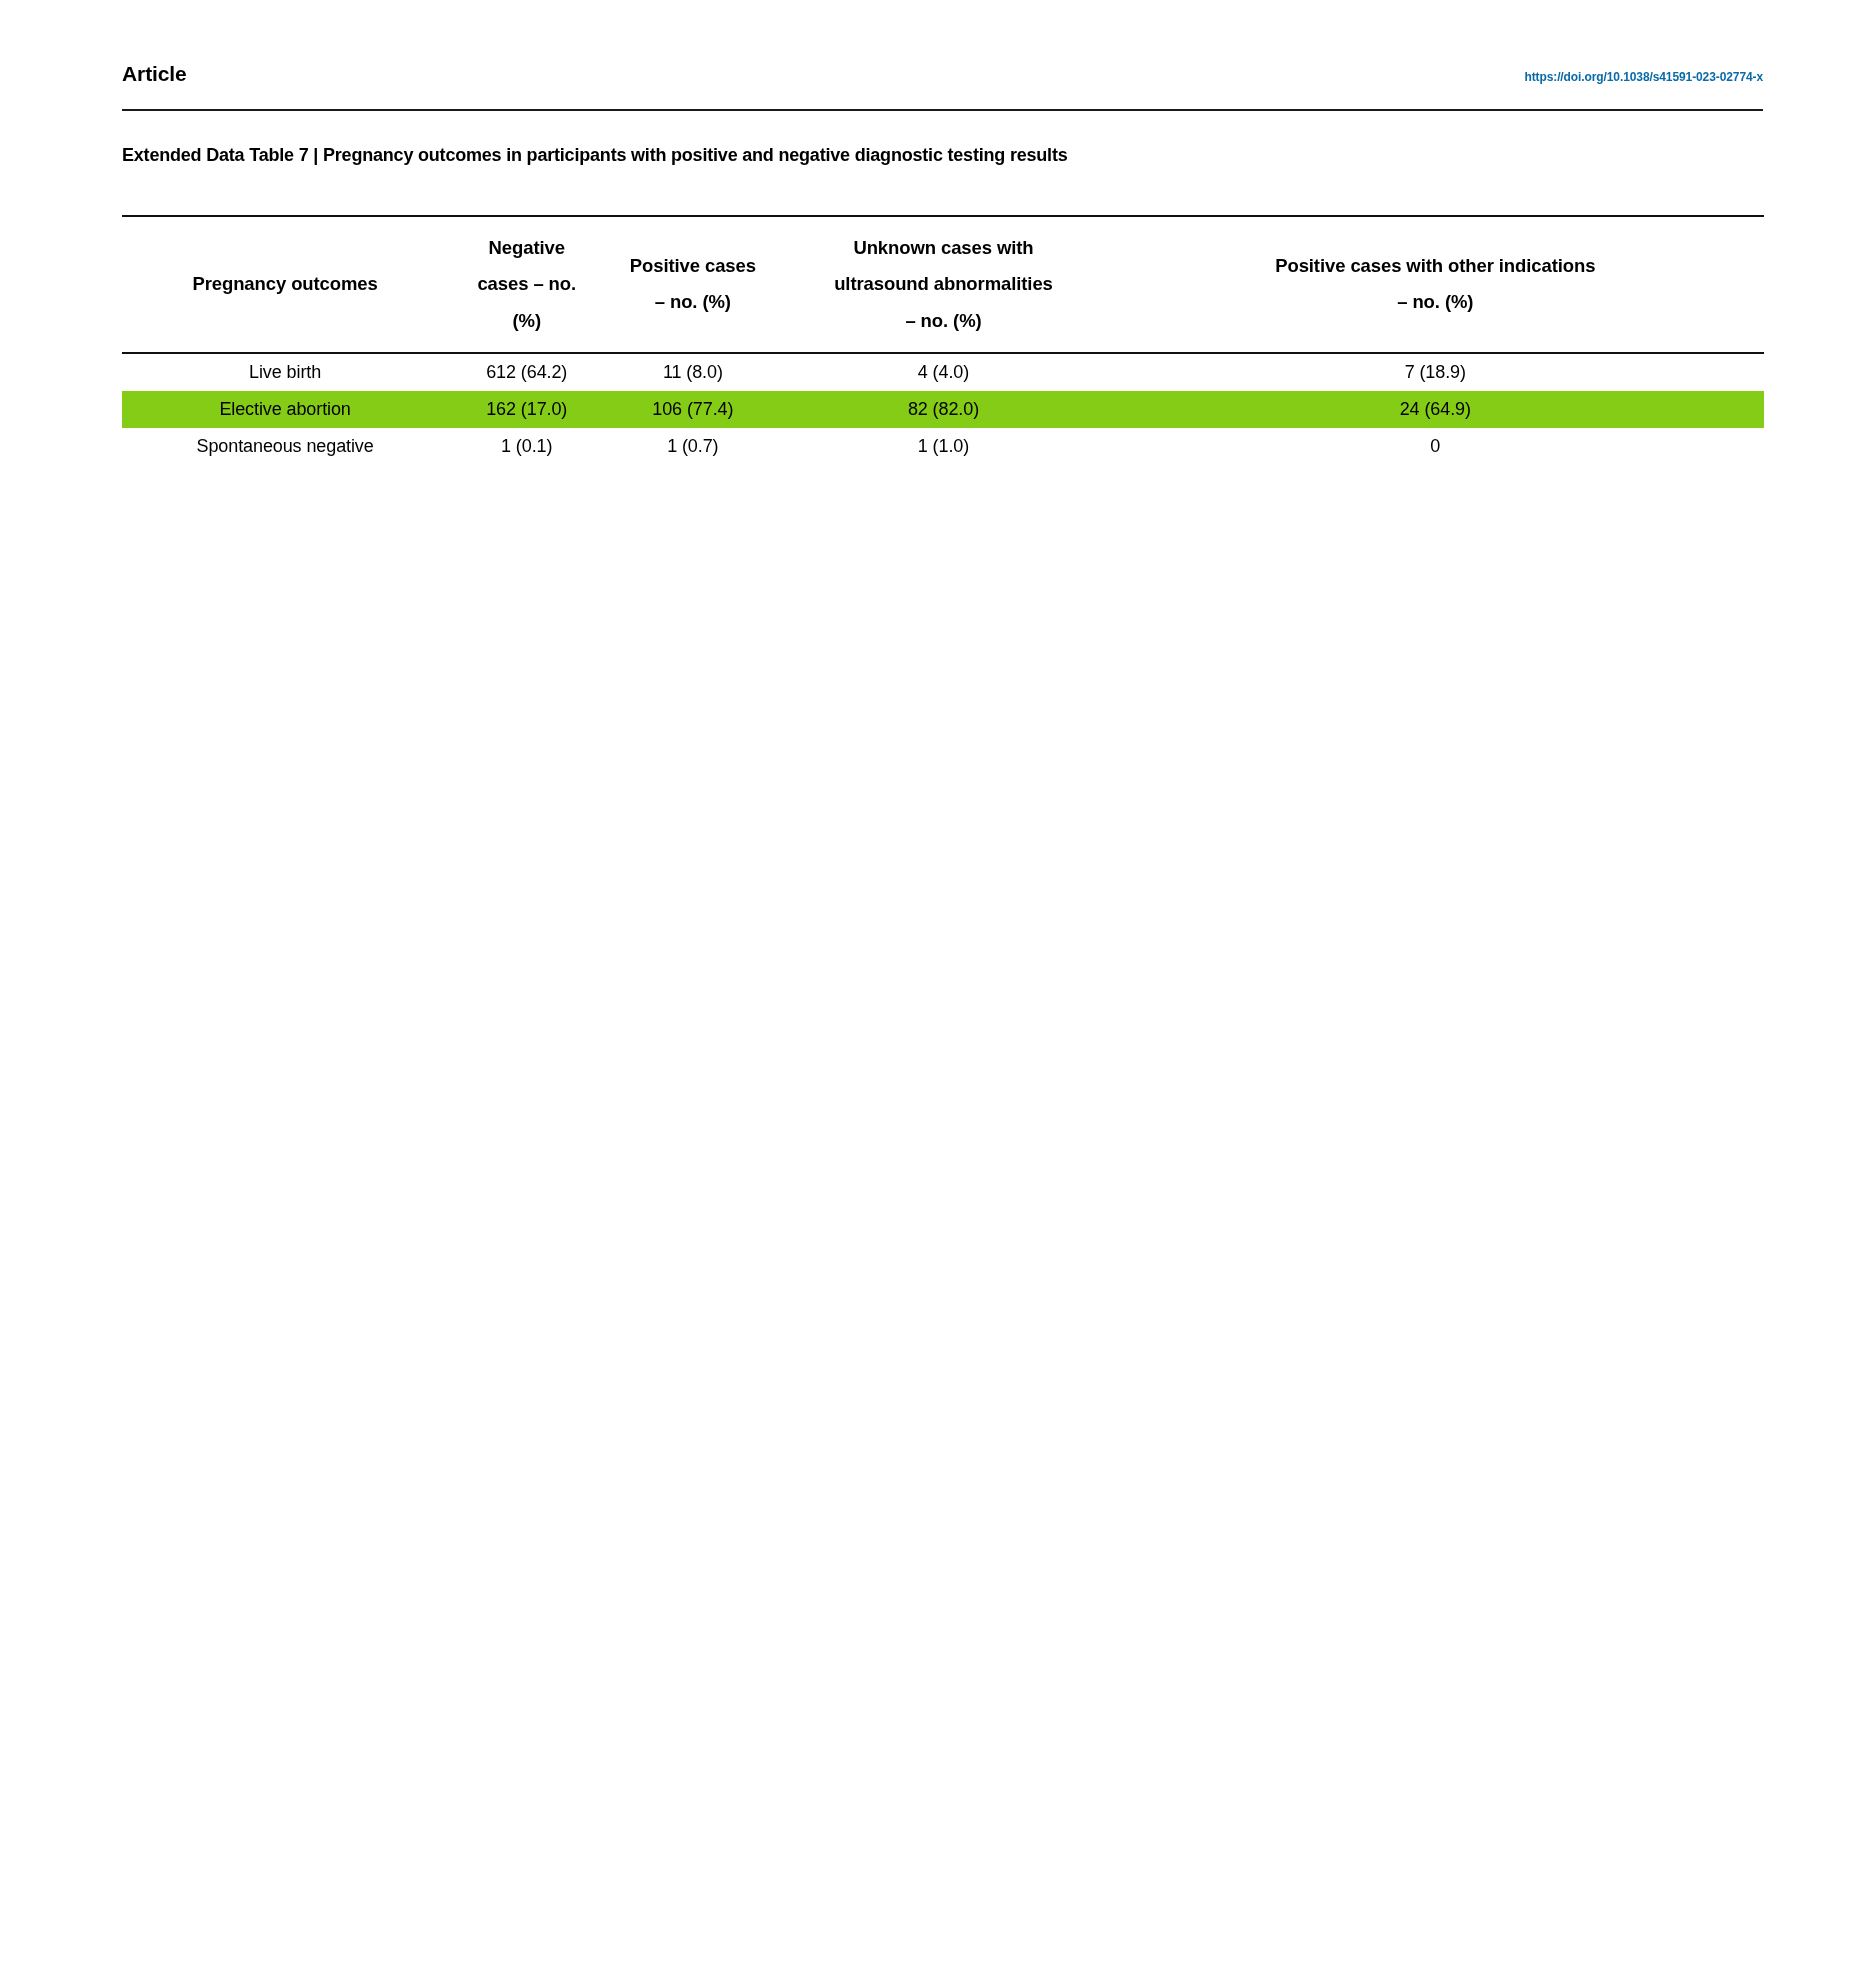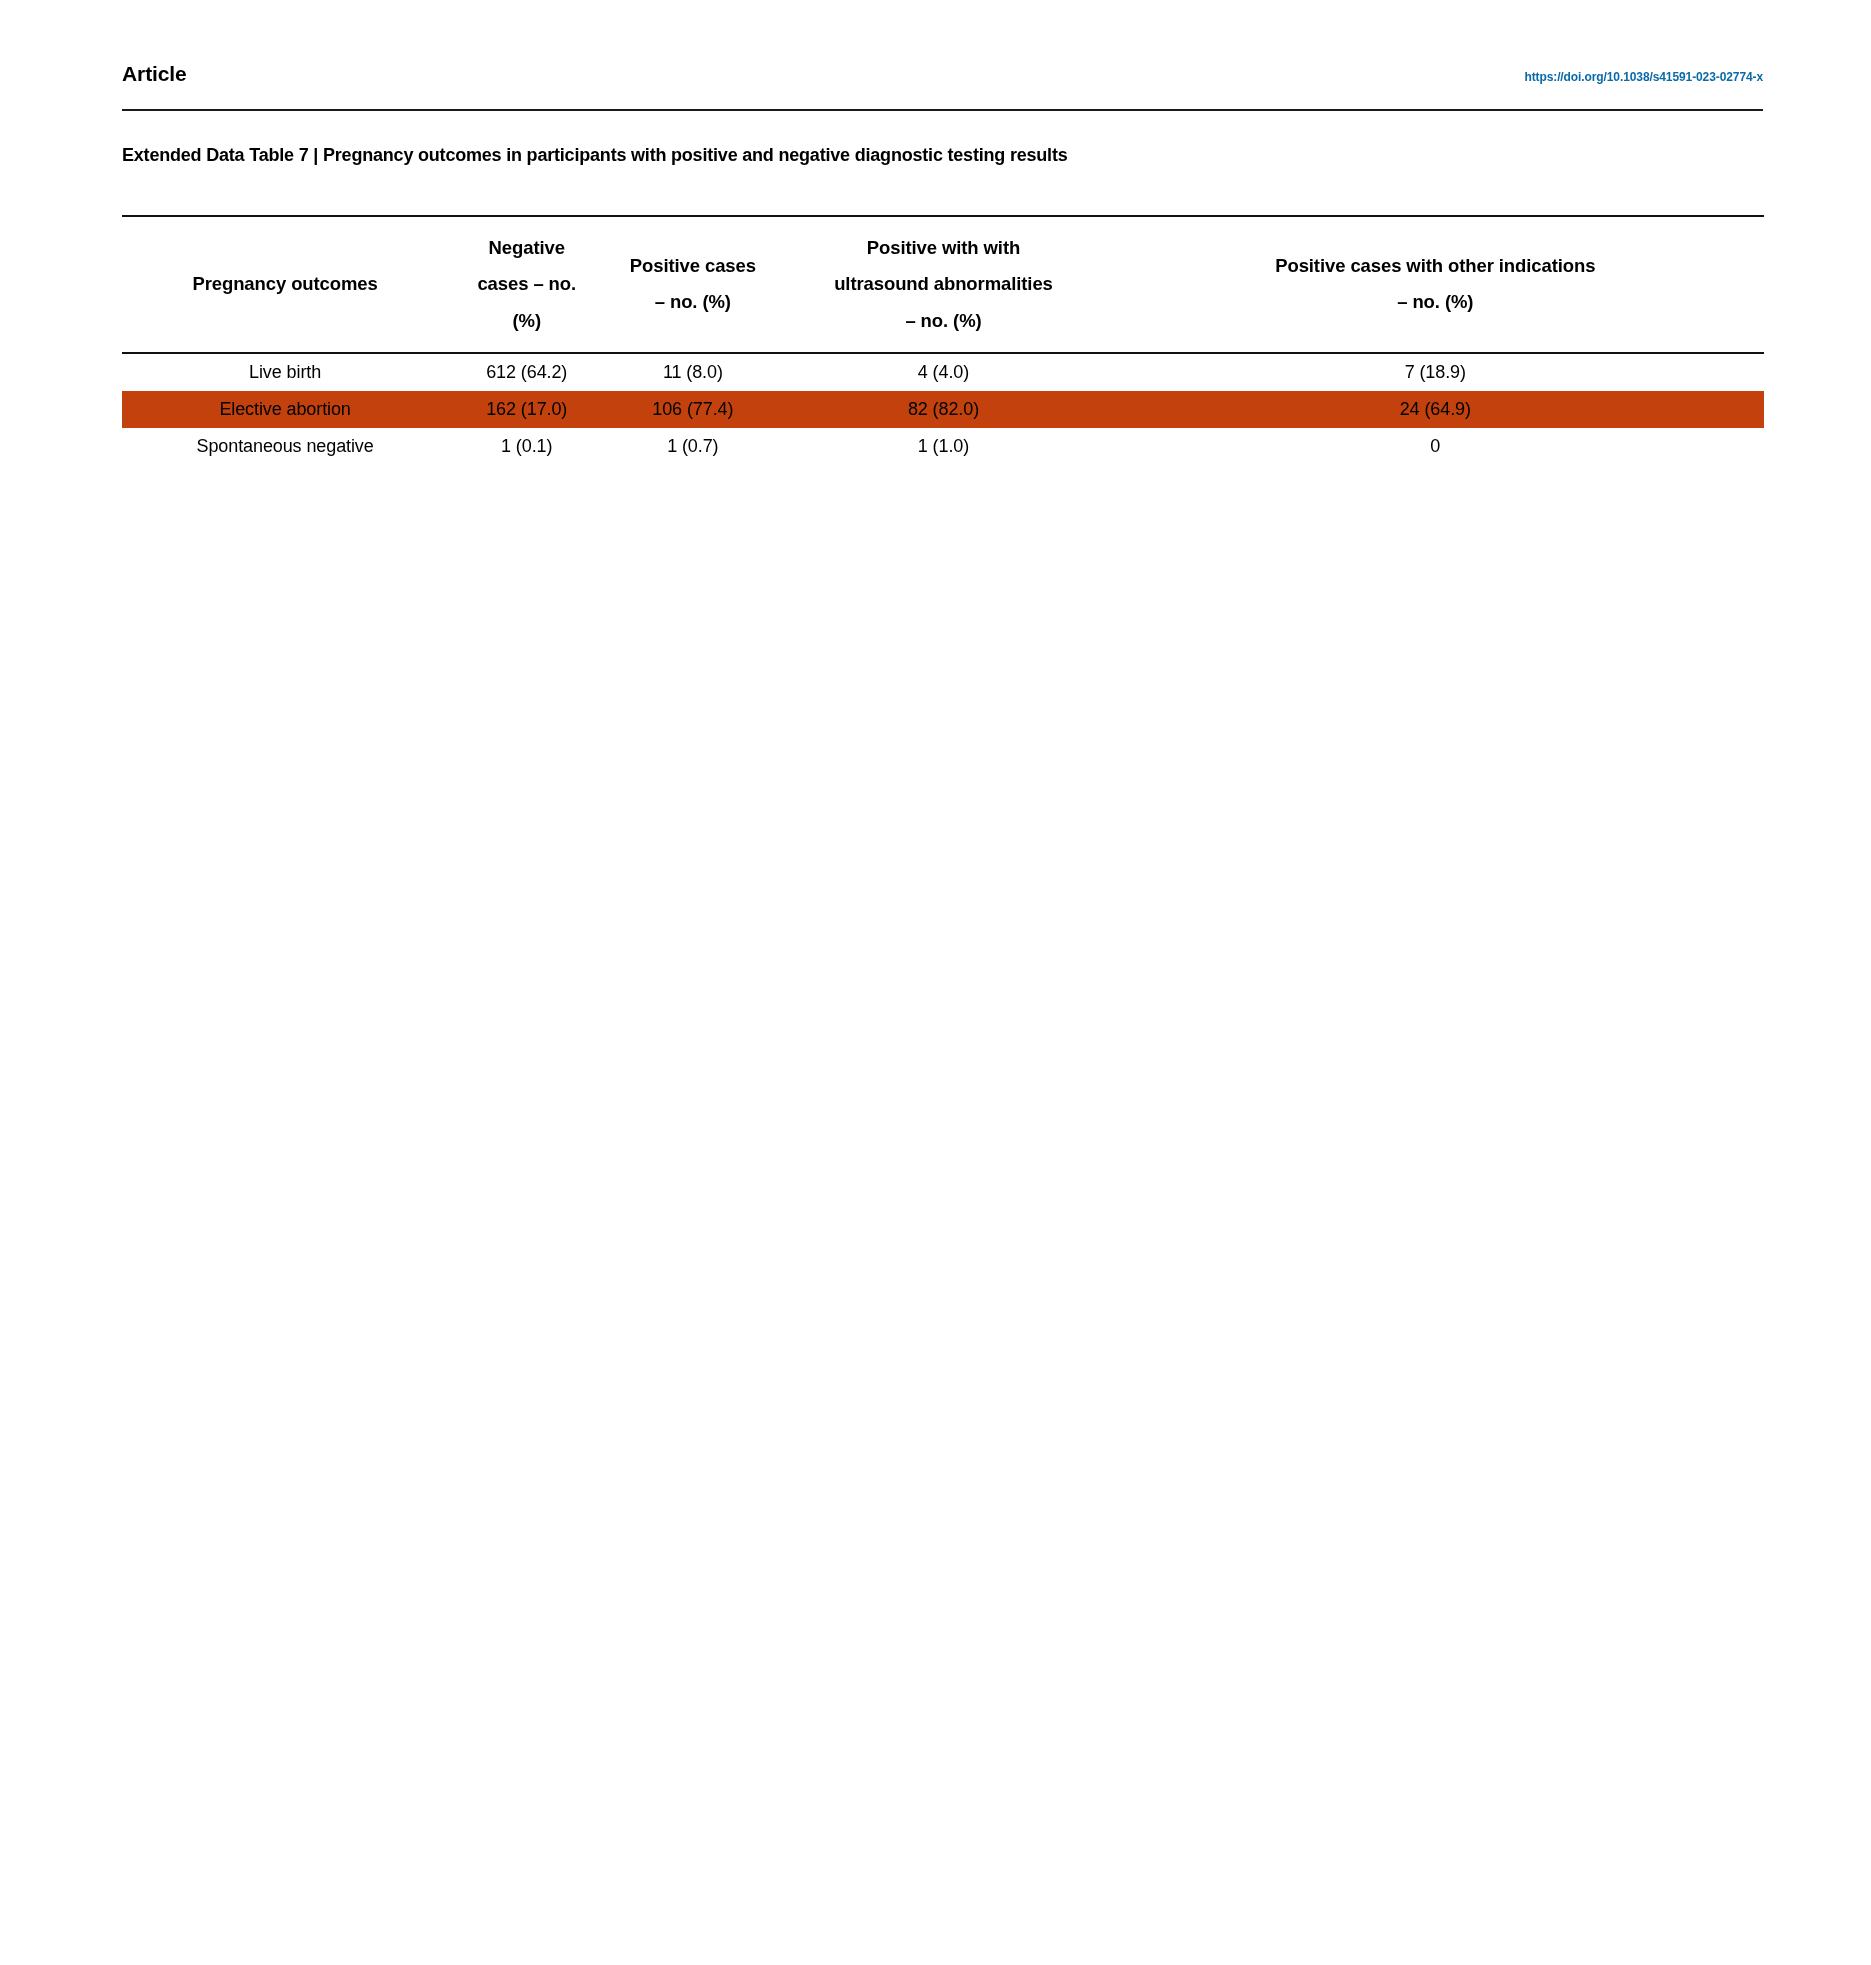--- a/index.html
+++ b/index.html
@@ -113,21 +113,21 @@
     font-size: 18px;
     font-weight: 400;
     color: #000000;
     text-align: center;
     vertical-align: middle;
     height: 37px;
     padding: 0;
     letter-spacing: -0.1px;
   }
   tbody tr.shaded td {
-    background: #c2410c;
+    background: #84cc16;
   }
   tbody tr.last-row td {
     border-bottom: 2.4px solid #111111;
   }
   sup {
     font-size: 0.62em;
     vertical-align: super;
     line-height: 0;
   }
 </style>
@@ -162,21 +162,21 @@
           <th>
             <span class="hl">Negative</span>
             <span class="hl">cases – no.</span>
             <span class="hl">(%)</span>
           </th>
           <th>
             <span class="hl">Positive cases</span>
             <span class="hl">– no. (%)</span>
           </th>
           <th>
-            <span class="hl">Positive with with</span>
+            <span class="hl">Unknown cases with</span>
             <span class="hl">ultrasound abnormalities</span>
             <span class="hl">– no. (%)</span>
           </th>
           <th>
             <span class="hl">Positive cases with other indications</span>
             <span class="hl">– no. (%)</span>
           </th>
         </tr>
       </thead>
       <tbody id="table-body">

